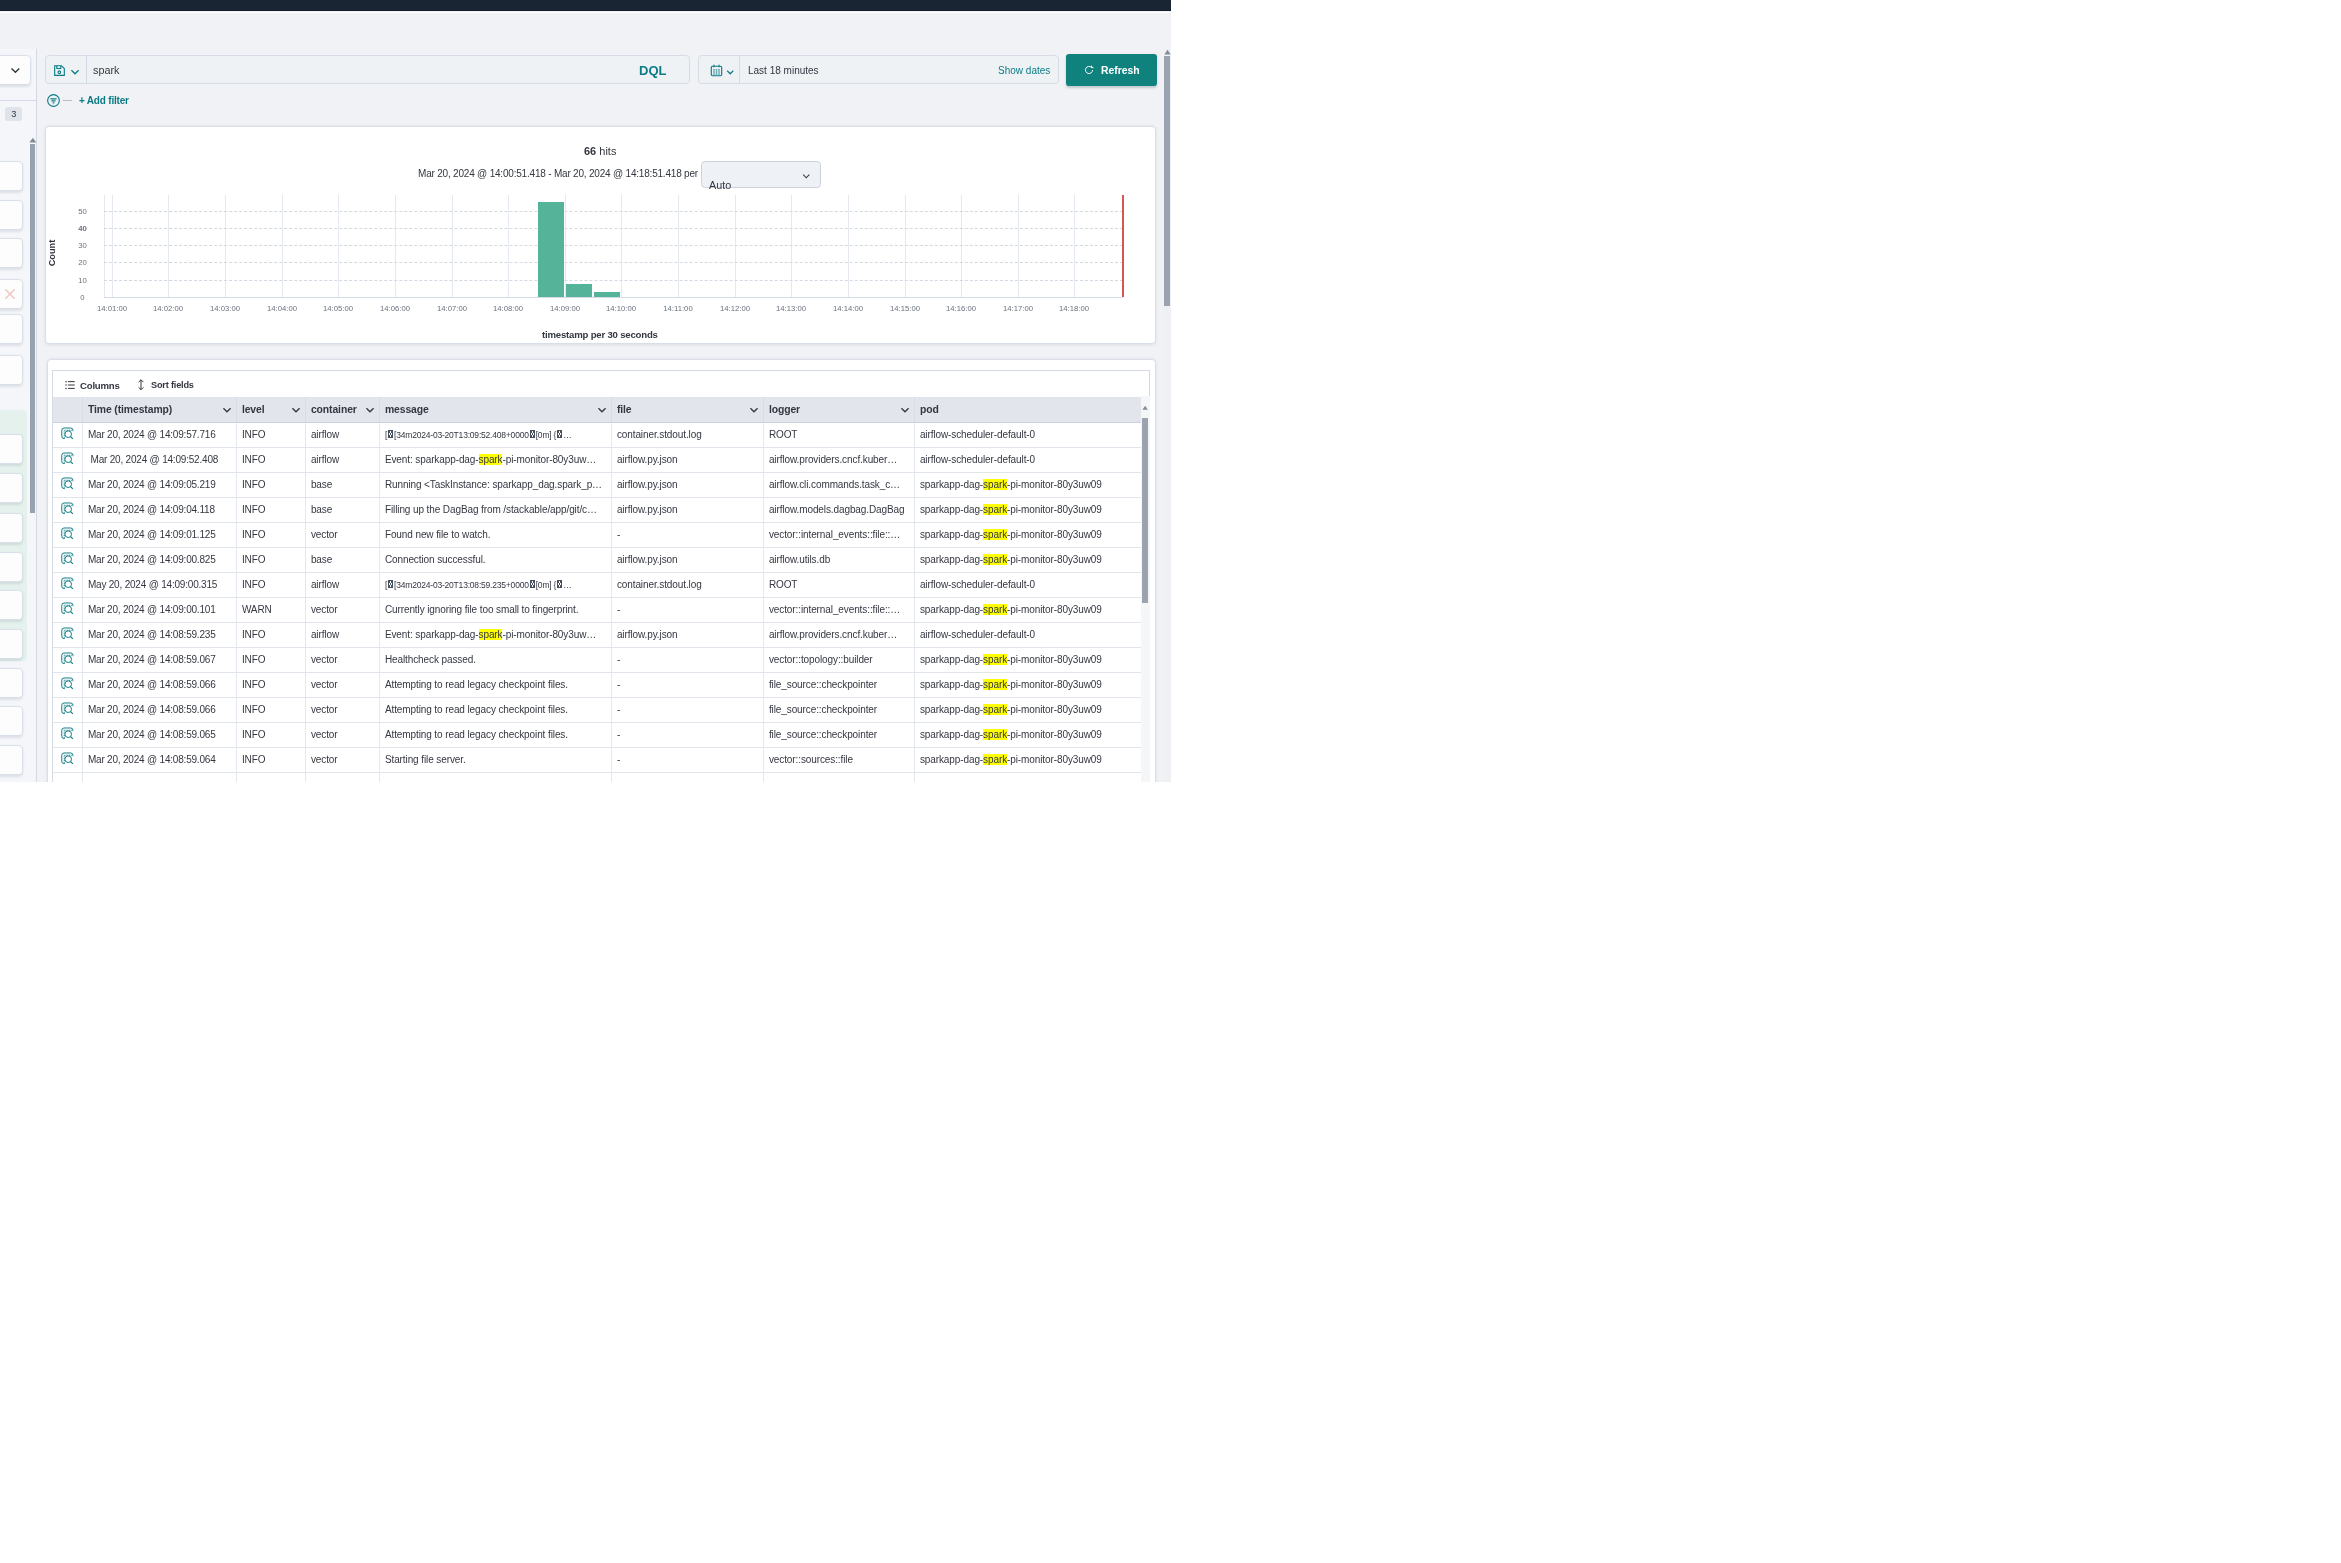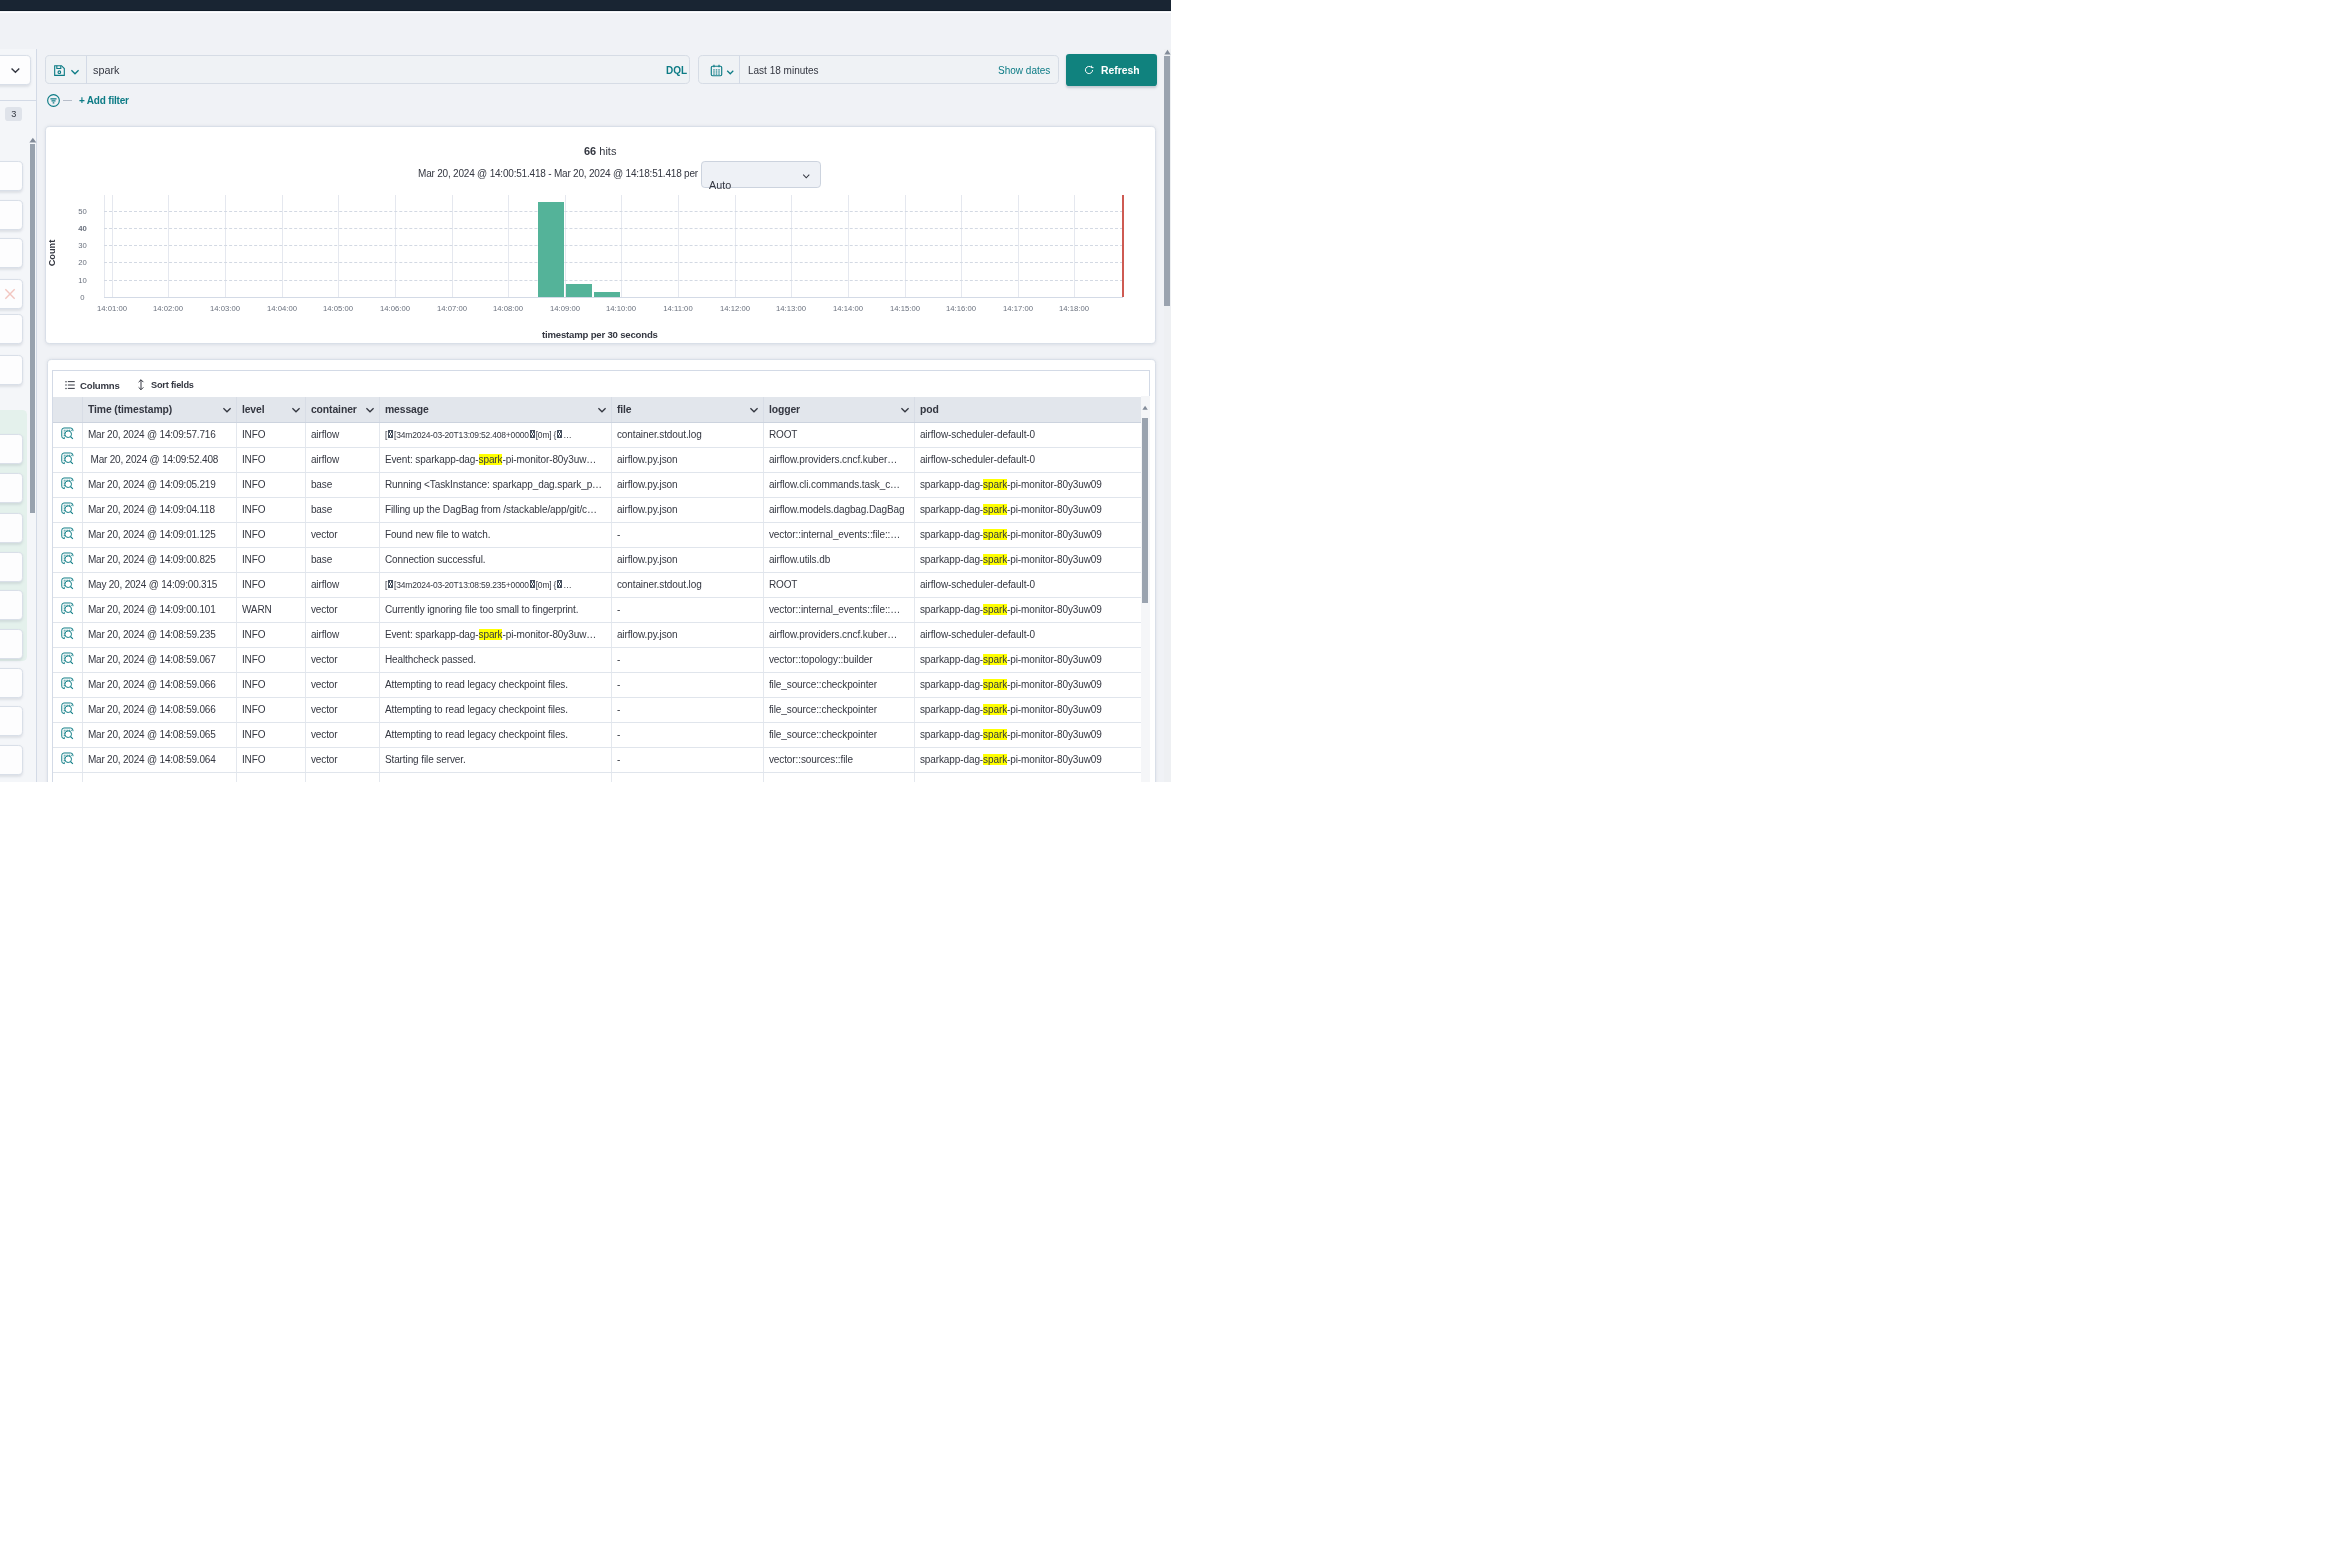--- a/index.html
+++ b/index.html
@@ -112,21 +112,21 @@
     <div class="abs" style="left:0; top:0; width:41px; height:28px; border-right:0.8px solid #d3dae6;"></div>
     <svg class="abs" style="left:7px; top:7.7px;" width="13" height="13" viewBox="0 0 17 17">
         <path d="M2.2 2.2h8.9l3.7 3.7v9H2.2z" fill="none" stroke="#0c7b85" stroke-width="1.45"></path>
         <path d="M5 2.2v3.6h5.2V2.2" fill="none" stroke="#0c7b85" stroke-width="1.45"></path>
         <circle cx="8.3" cy="10.7" r="1.7" fill="none" stroke="#0c7b85" stroke-width="1.45"></circle>
       </svg>
     <svg class="abs" style="left:24px; top:10.8px;" width="10" height="10" viewBox="0 0 14 14">
         <polyline points="2,4.5 7,9.5 12,4.5" fill="none" stroke="#0c7b85" stroke-width="1.8"></polyline>
       </svg>
     <span class="cv" style="left:47px; top:14.2px; font-size:10.8px;">spark</span>
-    <span class="cv teal sb" style="left:620px; top:14.2px; font-size:10px;">DQL</span>
+    <span class="cv teal sb" style="left:593px; top:14.2px; font-size:13px;">DQL</span>
   </div>
   <div class="inputbox" style="left:698px; top:55px; width:361px; height:29px;padding-left:24px;">
     <svg class="abs" style="left:10.8px; top:7.7px;" width="13" height="13" viewBox="0 0 17 17">
         <rect x="1.7" y="3" width="13.6" height="12.3" rx="1.6" fill="none" stroke="#0c7b85" stroke-width="1.5"></rect>
         <path d="M5.2 0.9v3.2M11.8 0.9v3.2" stroke="#0c7b85" stroke-width="1.5" fill="none"></path>
         <g fill="#0c7b85">
           <rect x="4.2" y="7" width="2" height="1.5"></rect>
           <rect x="7.5" y="7" width="2" height="1.5"></rect>
           <rect x="10.8" y="7" width="2" height="1.5"></rect>
           <rect x="4.2" y="9.7" width="2" height="1.5"></rect>

